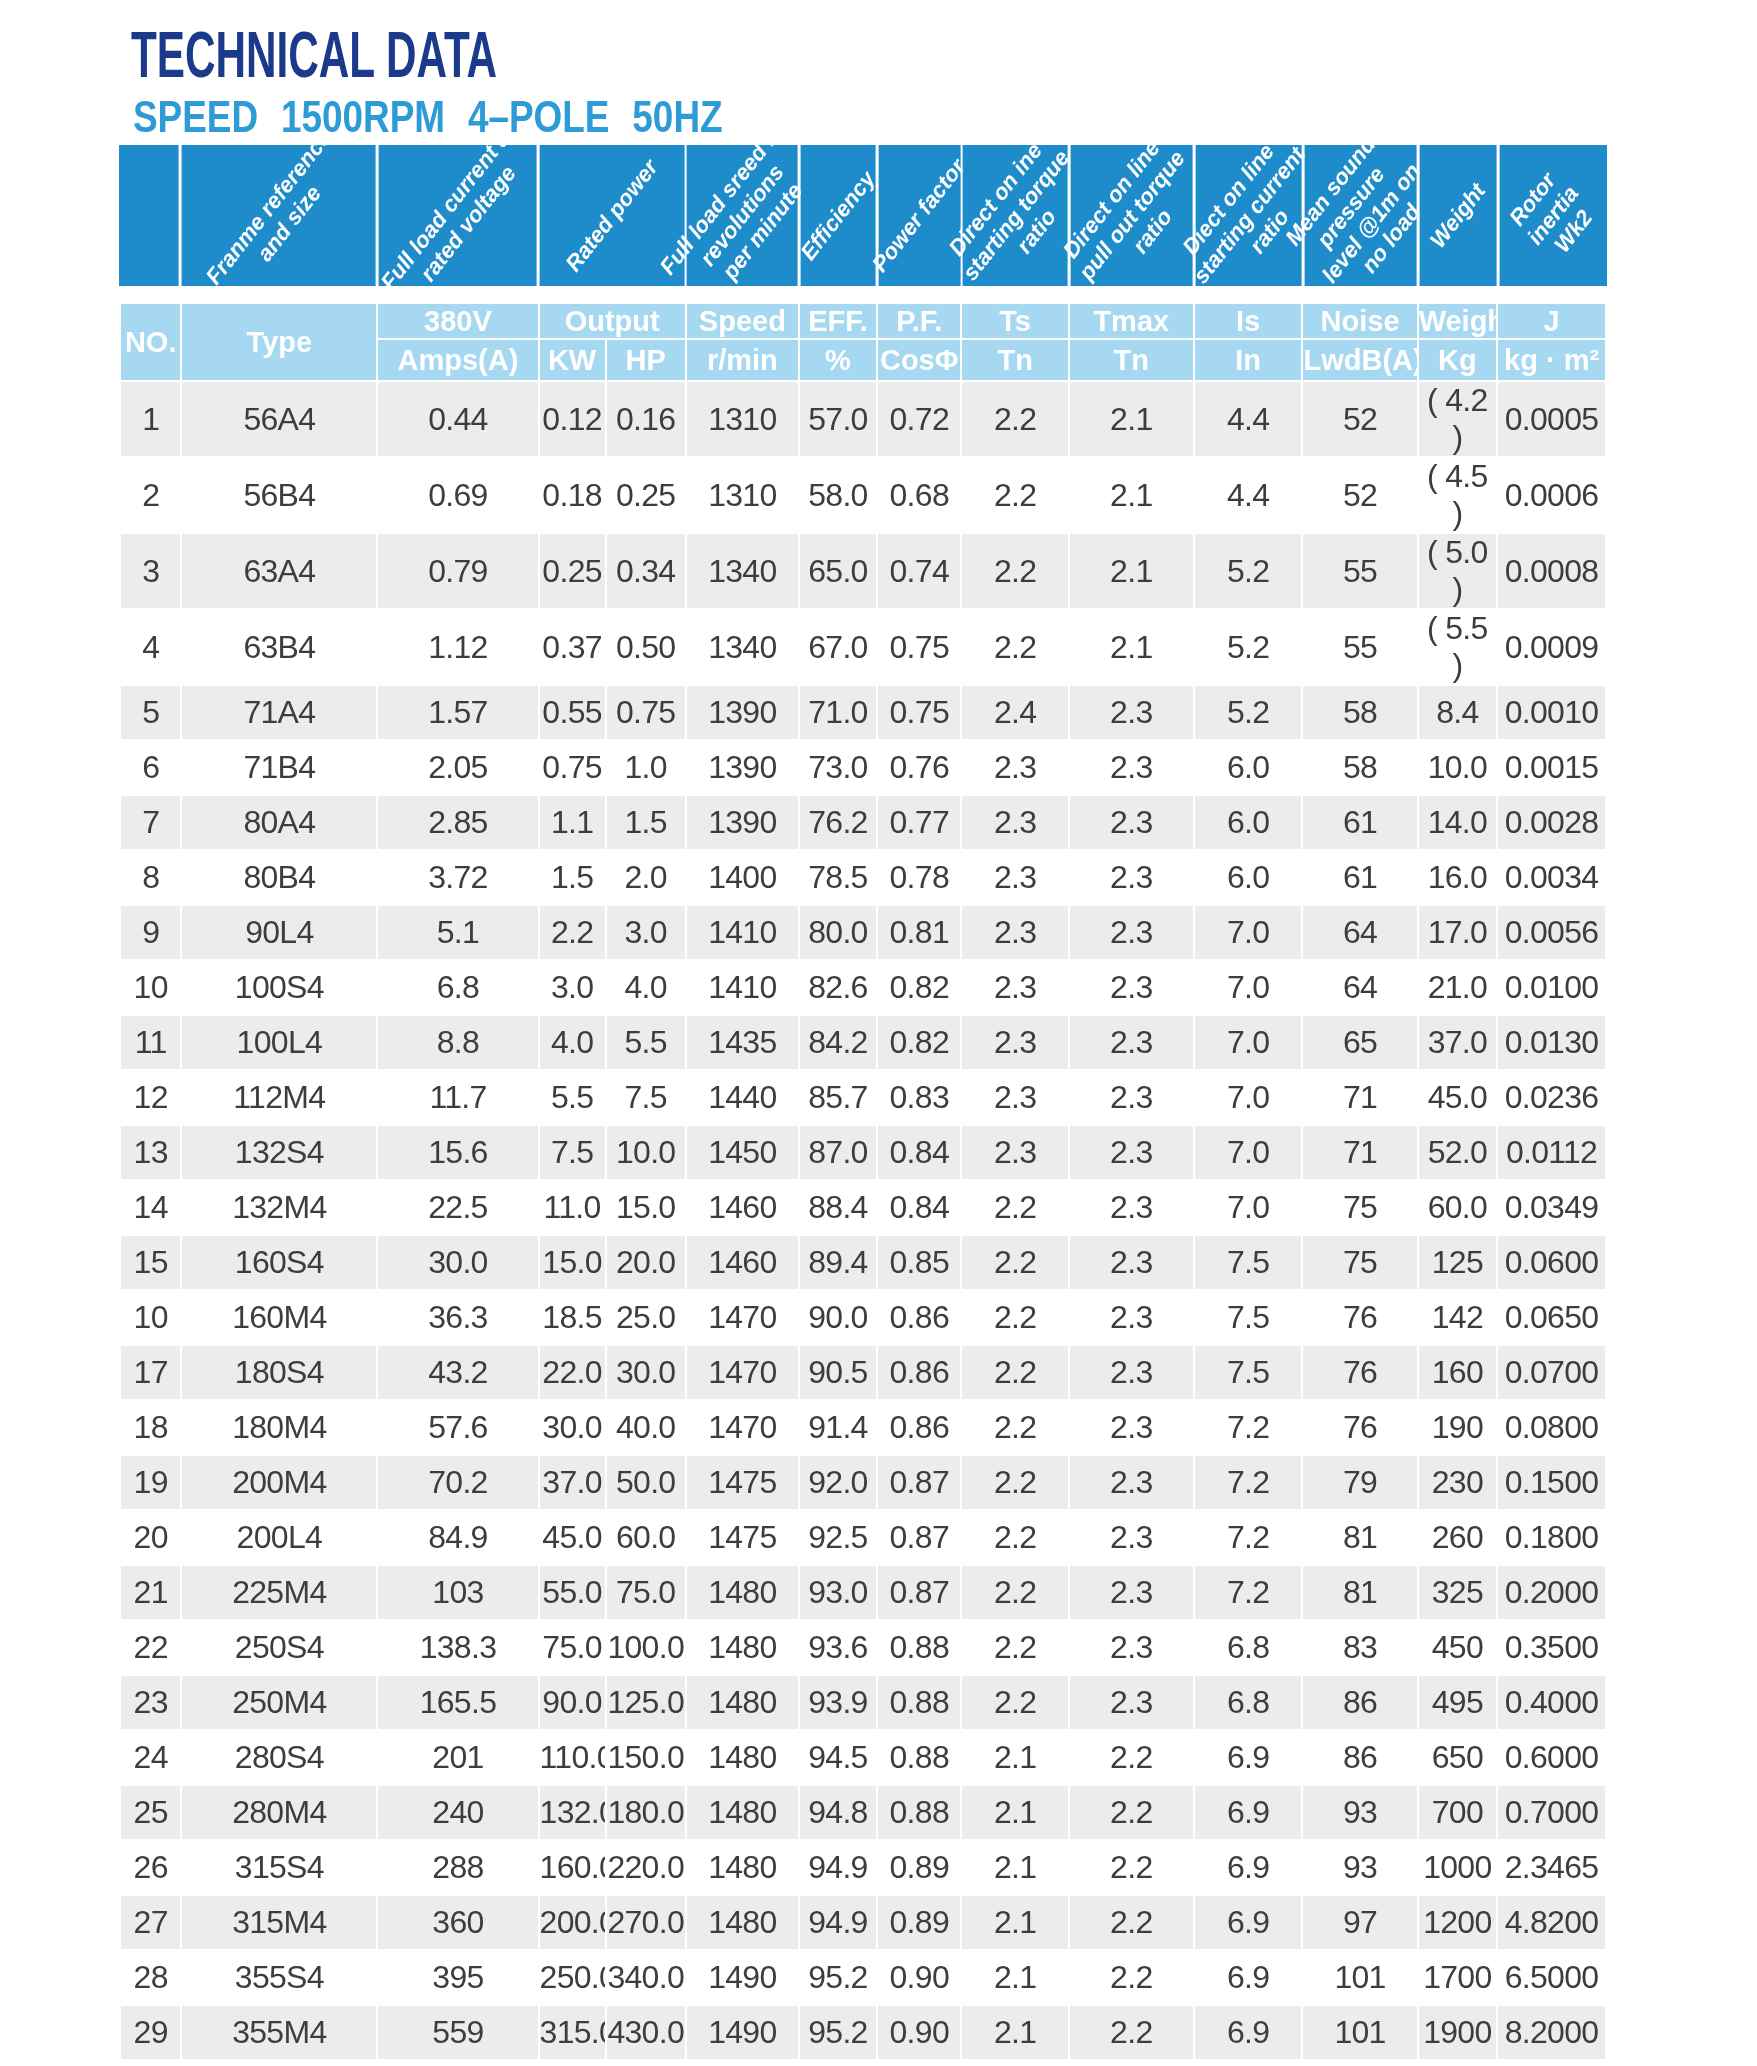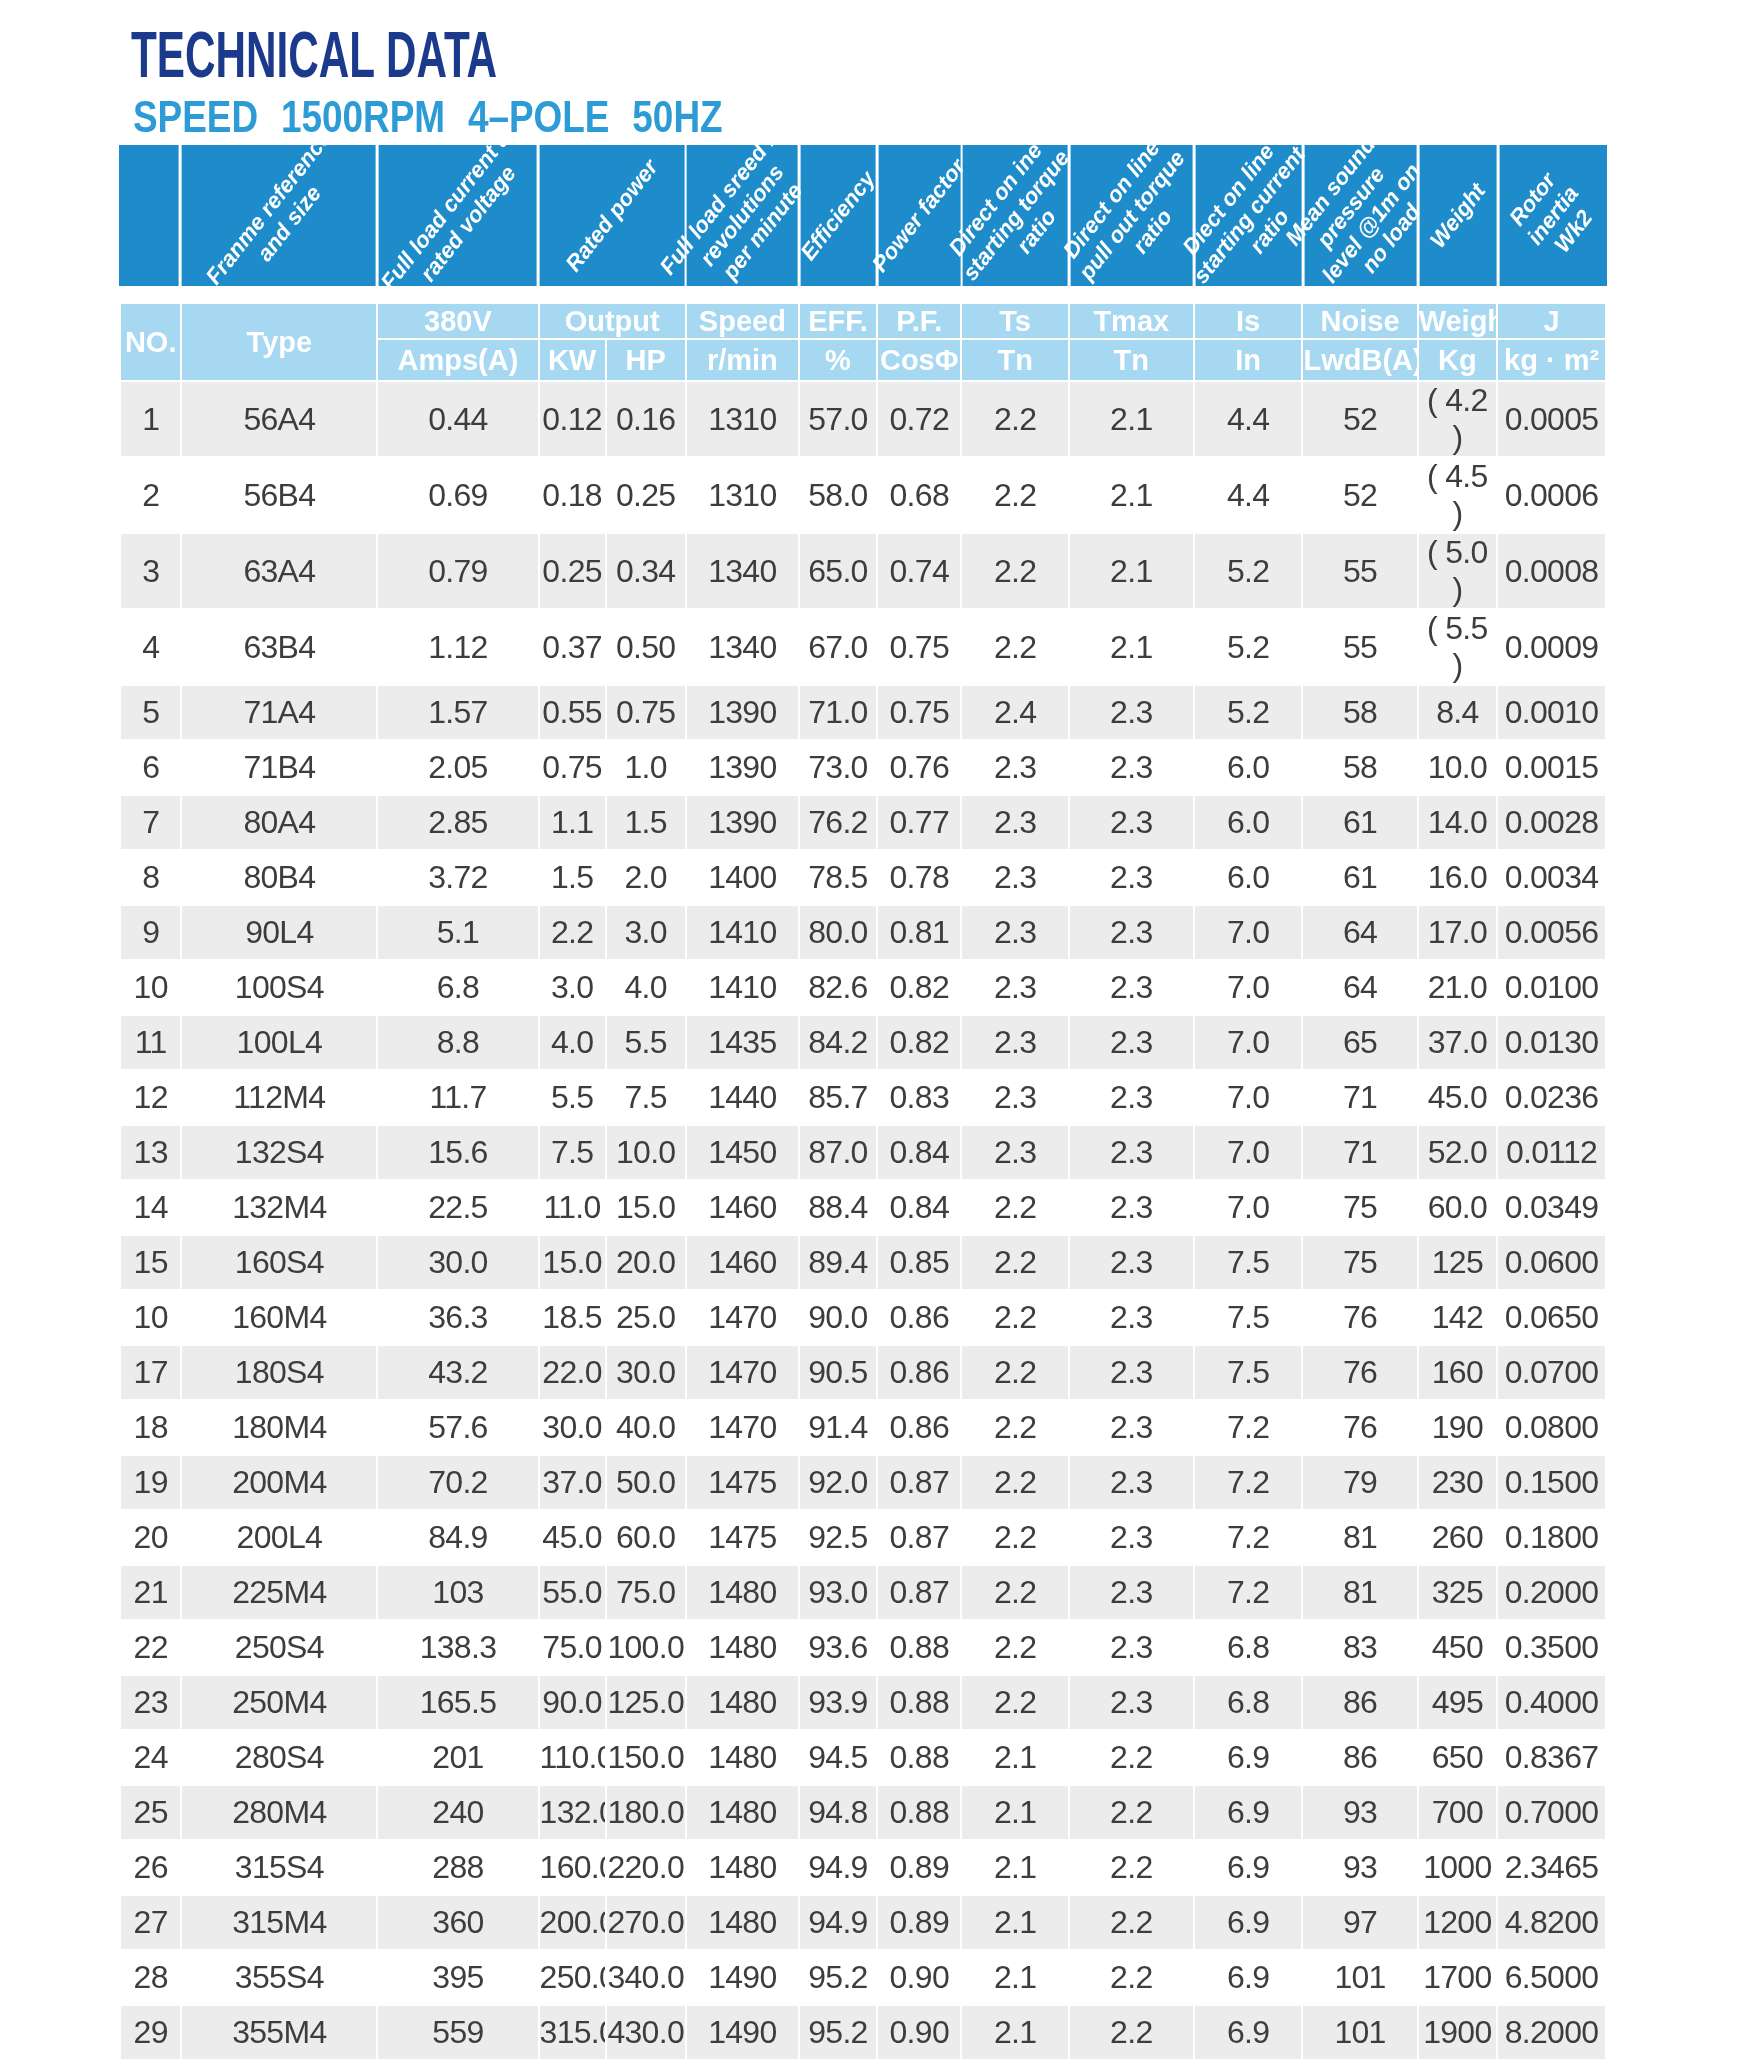--- a/index.html
+++ b/index.html
@@ -514,21 +514,21 @@
             <td>110.0</td>
             <td>150.0</td>
             <td>1480</td>
             <td>94.5</td>
             <td>0.88</td>
             <td>2.1</td>
             <td>2.2</td>
             <td>6.9</td>
             <td>86</td>
             <td>650</td>
-            <td>0.8367</td>
+            <td>0.6000</td>
           </tr>
           <tr>
             <td>25</td>
             <td>280M4</td>
             <td>240</td>
             <td>132.0</td>
             <td>180.0</td>
             <td>1480</td>
             <td>94.8</td>
             <td>0.88</td>

